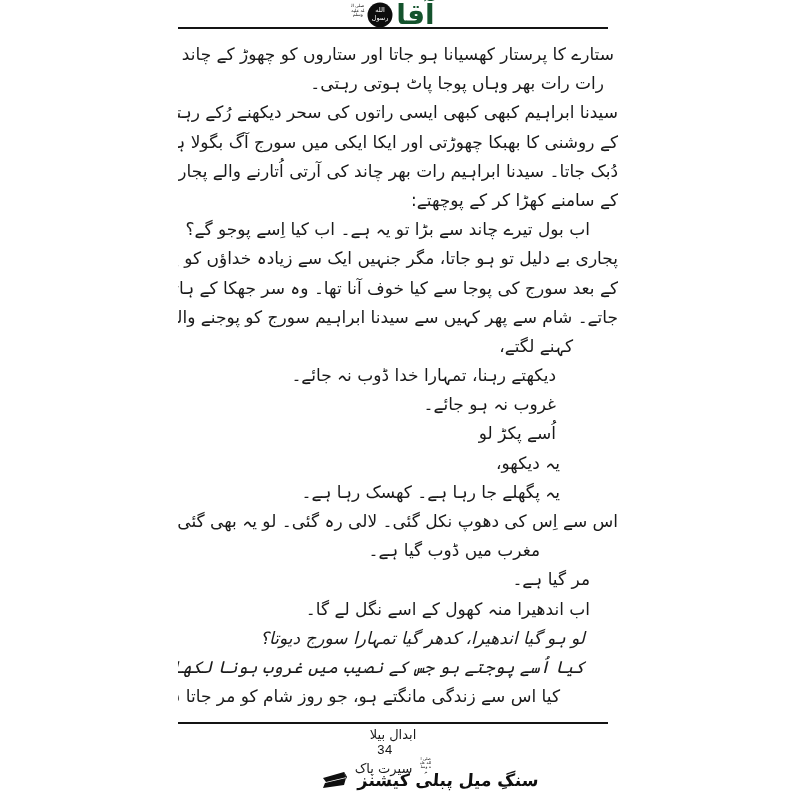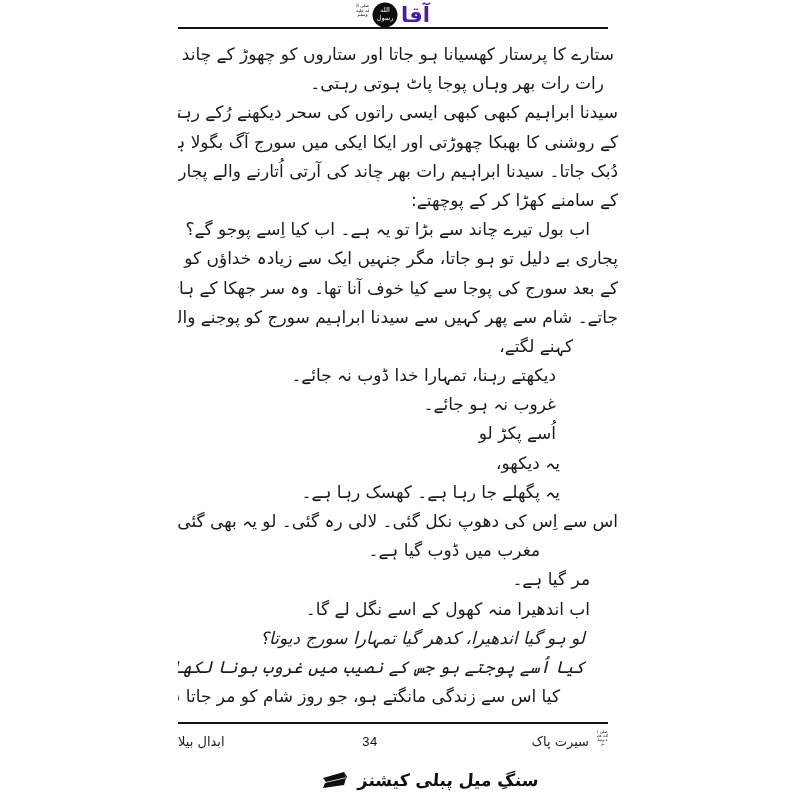--- a/index.html
+++ b/index.html
@@ -8,21 +8,21 @@
     position:relative; width:800px; height:800px; background:#ffffff;
     font-family:"DejaVu Sans", sans-serif; color:#161616; overflow:hidden;
   }
   
   .header {
     position:absolute; top:2px; left:178px; width:430px;
     display:flex; justify-content:center; align-items:center;
   }
   .header-inner { display:flex; flex-direction:row-reverse; align-items:center; gap:3px; }
   .book-header-title {
-    font-size:21px; font-weight:bold; color:#4c1d95; line-height:24px;
+    font-size:28px; font-weight:bold; color:#14532d; line-height:24px;
     font-family:"DejaVu Sans", sans-serif;
   }
   .seal { width:26px; height:26px; display:inline-block; }
   .honorific-block {
     display:inline-block; width:13px; font-size:4.4px; line-height:1.05;
     color:#0d0d0d; text-align:center; direction:rtl; word-break:break-all;
     margin-bottom:8px;
   }
   .rule { position:absolute; left:178px; width:430px; height:2px; background:#141414; }
   .rule-top { top:27px; }
@@ -39,21 +39,21 @@
   .ind14 { padding-right:14px; }
   .ind28 { padding-right:28px; }
   .ind33 { padding-right:33px;font-style:italic; }
   .ind45 { padding-right:45px; }
   .ind58 { padding-right:58px; }
   .ind62 { padding-right:62px; }
   .ind78 { padding-right:78px; }
   
   .footer-row {
     position:absolute; top:727px; left:178px; width:430px; height:28px;
-    display:flex; align-items:center; justify-content:space-between;
+    display:flex; align-items:center; justify-content:space-between;flex-direction:column;
   }
   .footer-author { font-size:13px; direction:rtl; color:#1a1a1a; }
   .footer-page-number {
     font-family:"Liberation Sans", sans-serif; font-weight:normal; font-size:13px;
     color:#111; letter-spacing:0.5px; transform:translateX(-8px);
   }
   .footer-book-title {
     font-size:13px; direction:rtl; color:#1a1a1a;
     display:flex; flex-direction:row-reverse; align-items:center; gap:8px;
   }

